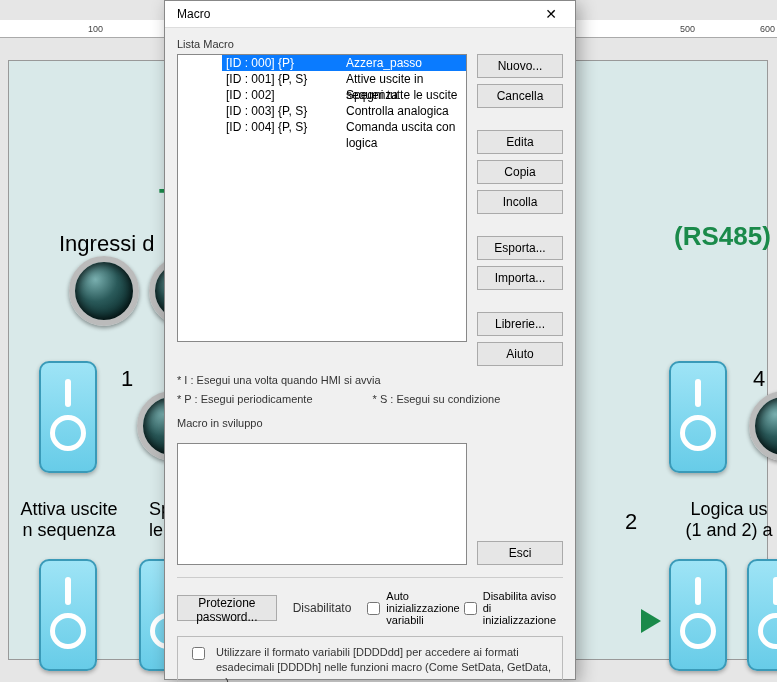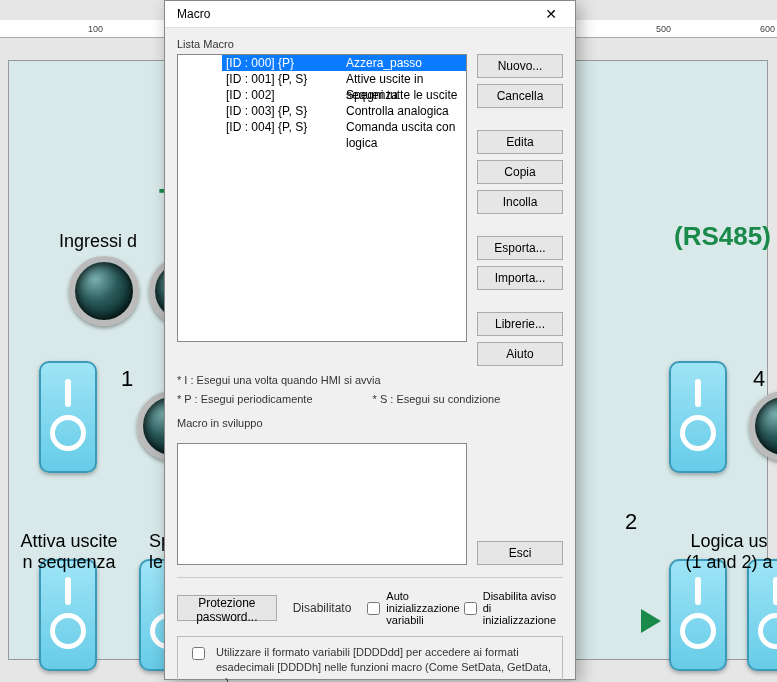--- a/index.html
+++ b/index.html
@@ -45,21 +45,21 @@
     top: 120px;
     left: 150px;
     font-size: 34px;
     font-weight: bold;
     color: #1a8a4a;
   }
   .bg-sub {
     position: absolute;
     top: 170px;
     left: 50px;
-    font-size: 18px;
+    font-size: 22px;
     color: #000;
   }
   .bg-rs485 {
     position: absolute;
     top: 160px;
     left: 665px;
     font-size: 26px;
     font-weight: bold;
     color: #1a8a4a;
   }
@@ -102,21 +102,20 @@
     height: 26px;
     border: 5px solid #fff;
     border-radius: 50%;
   }
   .bg-label {
     position: absolute;
     font-size: 18px;
     color: #000;
     text-align: center;
     width: 140px;
-    margin-top: 32px;
   }
   .watermark {
     position: absolute;
     top: 476px;
     left: 250px;
     font-size: 40px;
     color: rgba(120,120,120,.45);
     font-family: Arial, sans-serif;
   }
   .arrow {
@@ -275,21 +274,21 @@
     color: #333;
     line-height: 1.35;
   }
 </style>
 </head>
 <body>
 
 <div class="editor-bg">
   <div class="ruler-h">
     <span style="left:88px">100</span>
-    <span style="left:656px">500</span>
+    <span style="left:680px">500</span>
     <span style="left:760px">600</span>
   </div>
   <div class="canvas">
     <div class="bg-title">TE</div>
     <div class="bg-rs485">(RS485)</div>
     <div class="bg-sub">Ingressi d</div>
 
     <div class="led" style="top:195px; left:60px"></div>
     <div class="led" style="top:195px; left:140px"></div>
     <div class="led" style="top:330px; left:128px"></div>

